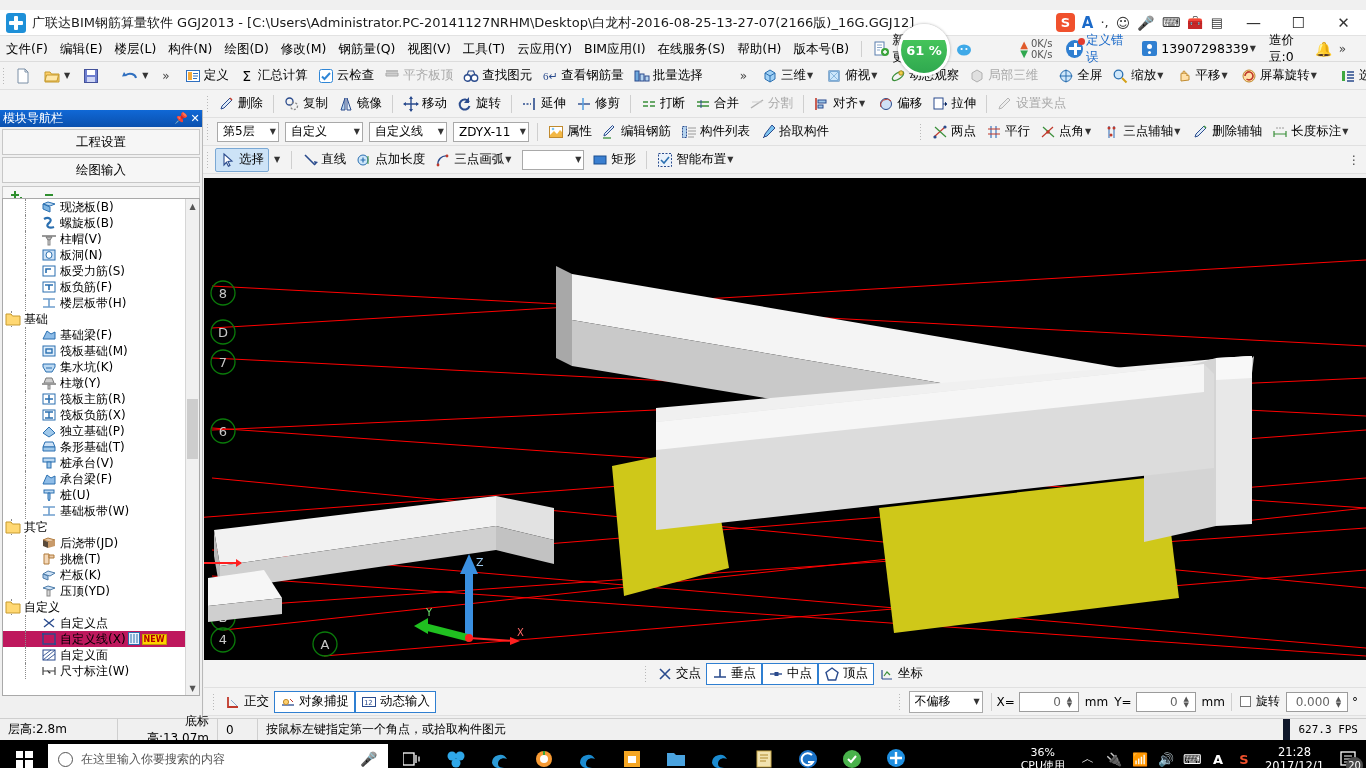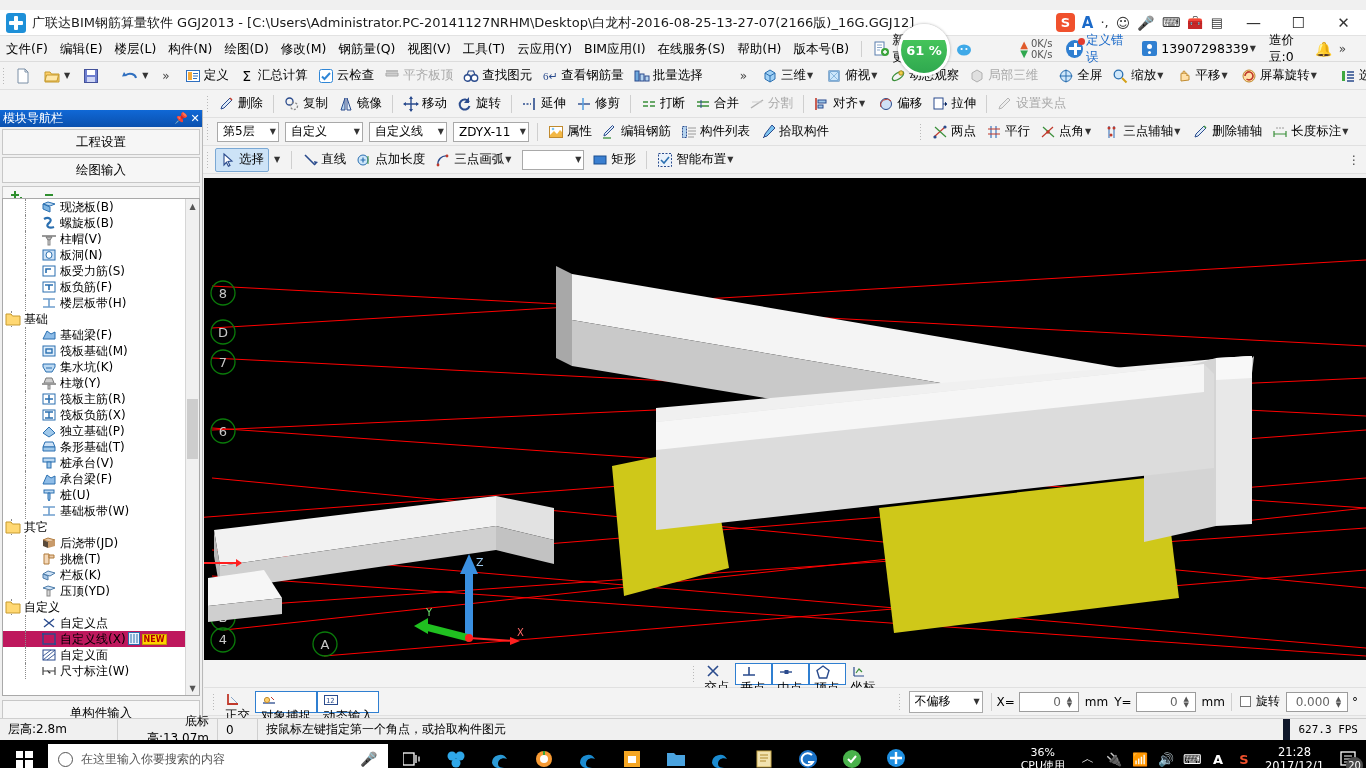--- a/index.html
+++ b/index.html
@@ -134,21 +134,21 @@
     background:#000; overflow:hidden;
   }
   .canvas svg { position:absolute; left:0; top:0; }
 
   
   .snapbar {
     position:absolute; left:204px; top:650px; width:1162px; height:28px;
     background:#f3f3f3; display:flex; align-items:center; border-bottom:1px solid #e0e0e0;
     justify-content:center;
   }
-  .sbtn{display:flex;align-items:flex-start;height:22px;padding:0 5px;font-size:12.5px;cursor:default;flex-direction:column;}
+  .sbtn{display:flex;align-items:center;height:22px;padding:0 5px;font-size:12.5px;cursor:default;}
   .sbtn.on{border:1px solid #2f7fd1;background:#fff;}
   .optbar {
     position:absolute; left:204px; top:678px; width:1162px; height:28px;
     background:#f3f3f3; display:flex; align-items:center; border-bottom:1px solid #e0e0e0;
   }
   .spin { height:20px;width:60px;border:1px solid #9c9c9c;background:#fff;display:flex;align-items:center;justify-content:flex-end;padding-right:3px;font-size:12px;color:#666;}
   .spin .arr{width:11px;margin-left:3px;display:flex;flex-direction:column;align-items:center;line-height:6px;font-size:7px;color:#555;}
   .chk{width:11px;height:11px;border:1px solid #777;background:#fff;margin:0 5px 0 8px;}
 
   
@@ -983,21 +983,20 @@
           </div>
         </div>
       <div class="scrollbar">
         <div class="sb-arr">▲</div>
         <div class="sb-thumb"></div>
         <div class="sb-arr" style="position:absolute;bottom:0;left:0;right:0;">▼</div>
       </div>
     </div>
 
     <div class="lp-bot">
-      <div class="lp-bbtn">单构件输入</div>
       <div class="lp-bbtn">报表预览</div>
     </div>
   </div>
 
   <div class="canvas">
     <svg width="1162" height="482" viewBox="0 0 1162 482">
 
       <g stroke="#ff0000" stroke-width="1" fill="none">
         <path d="M8 108 L1162 168"></path>
         <path d="M8 150 L1162 82"></path>

